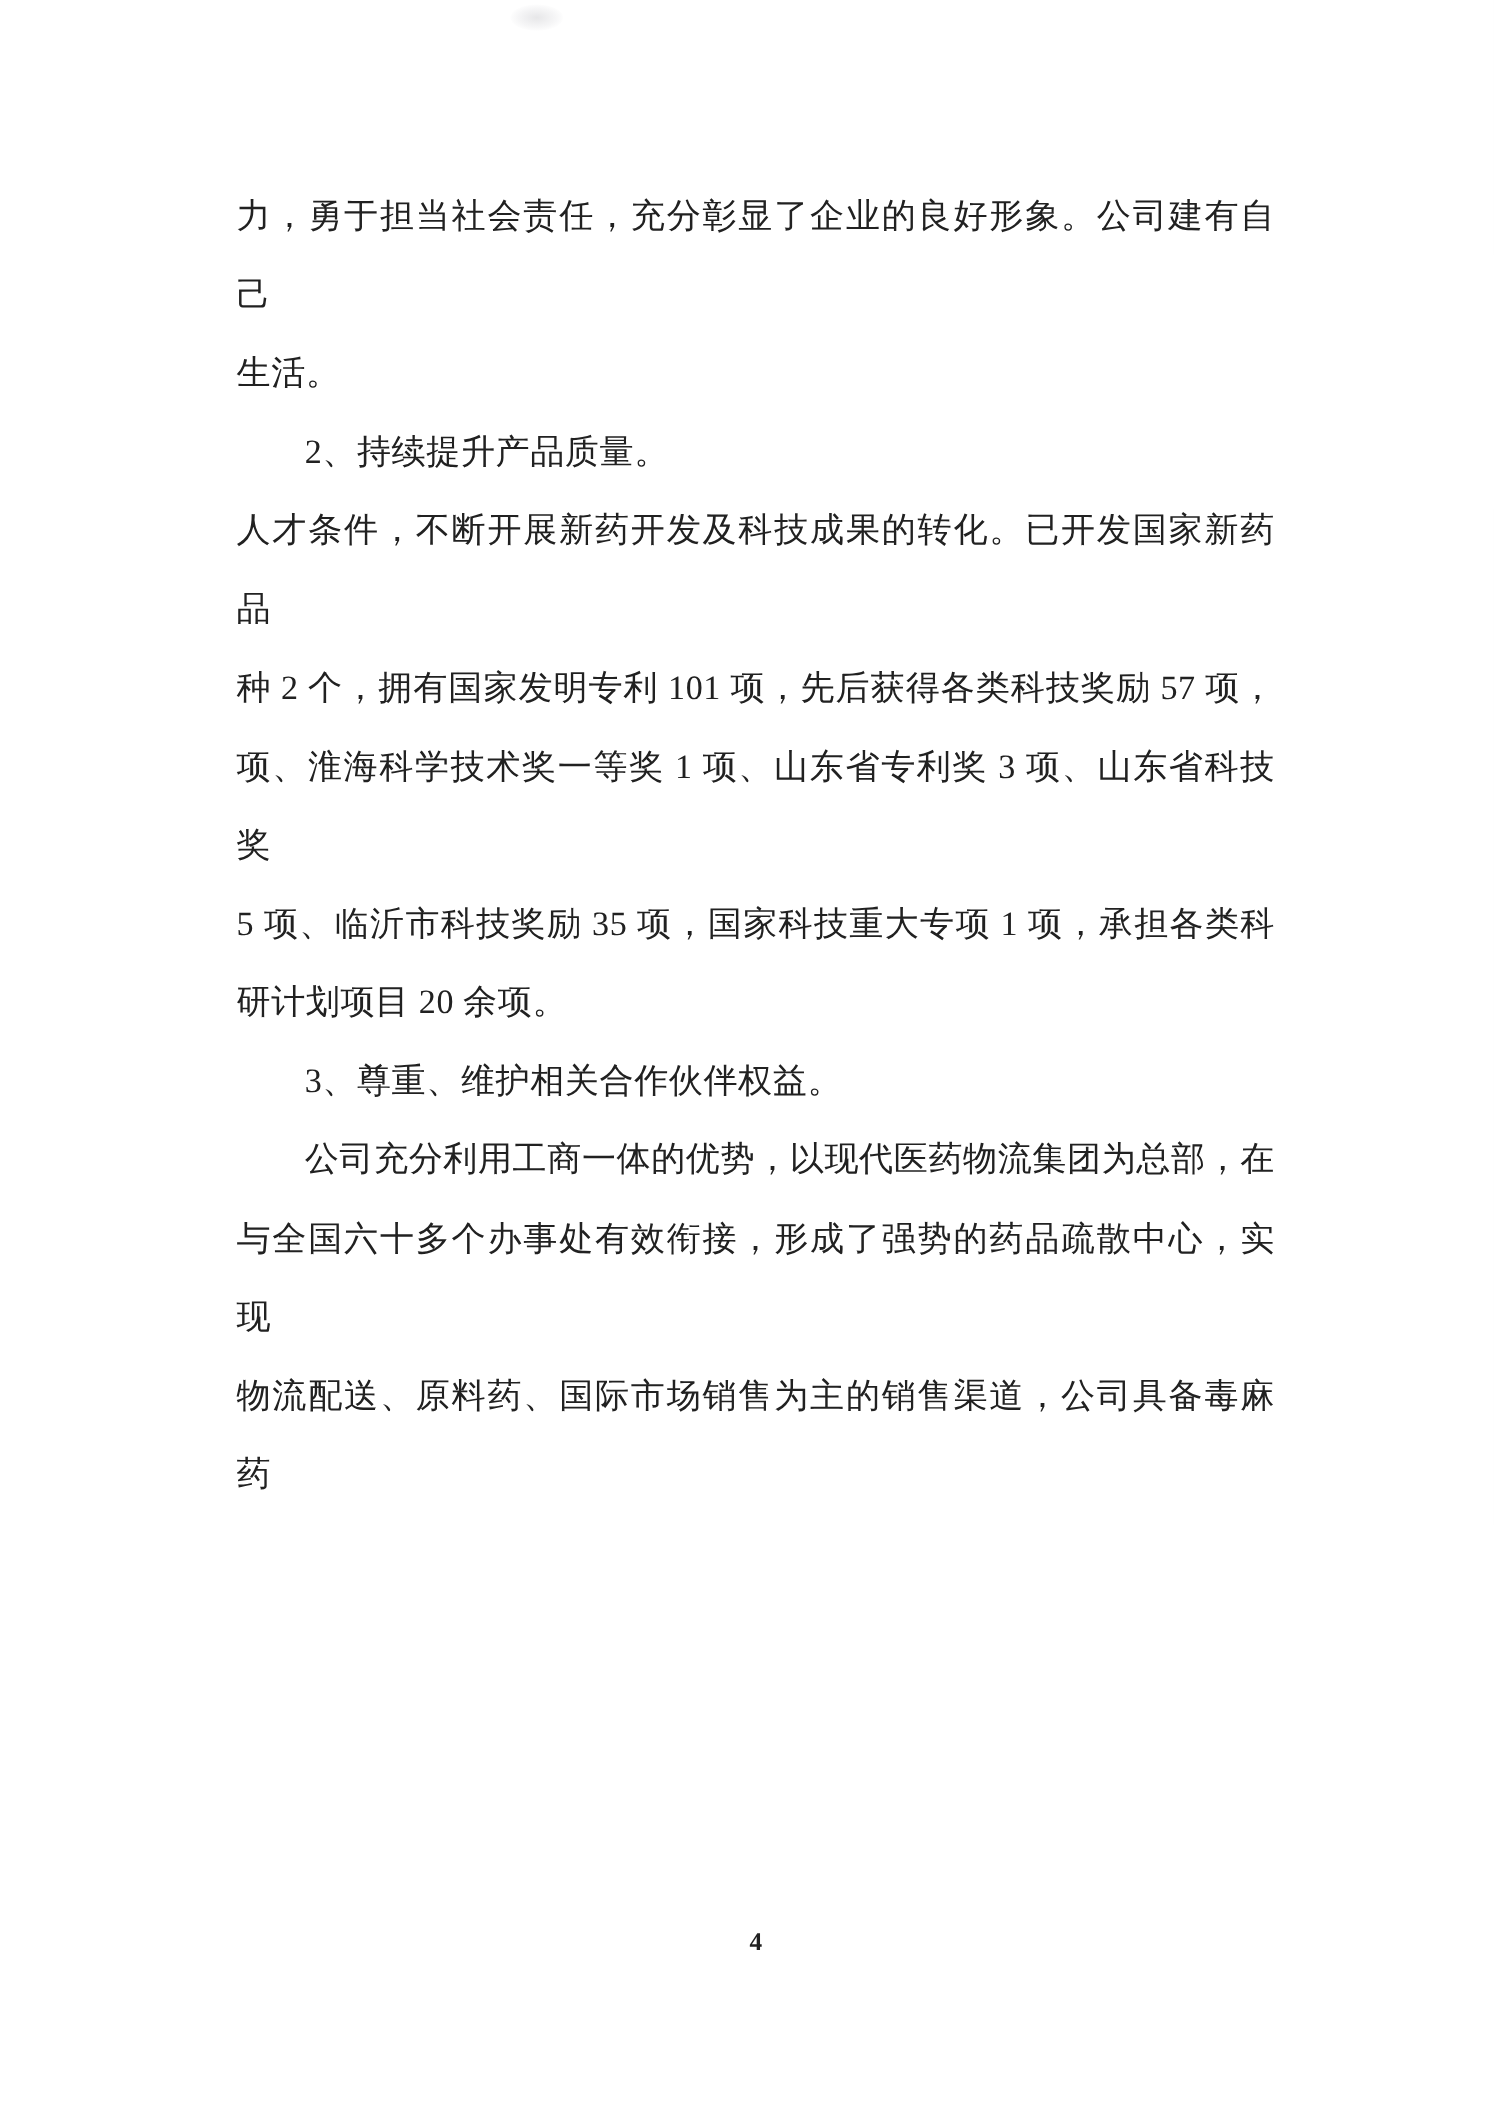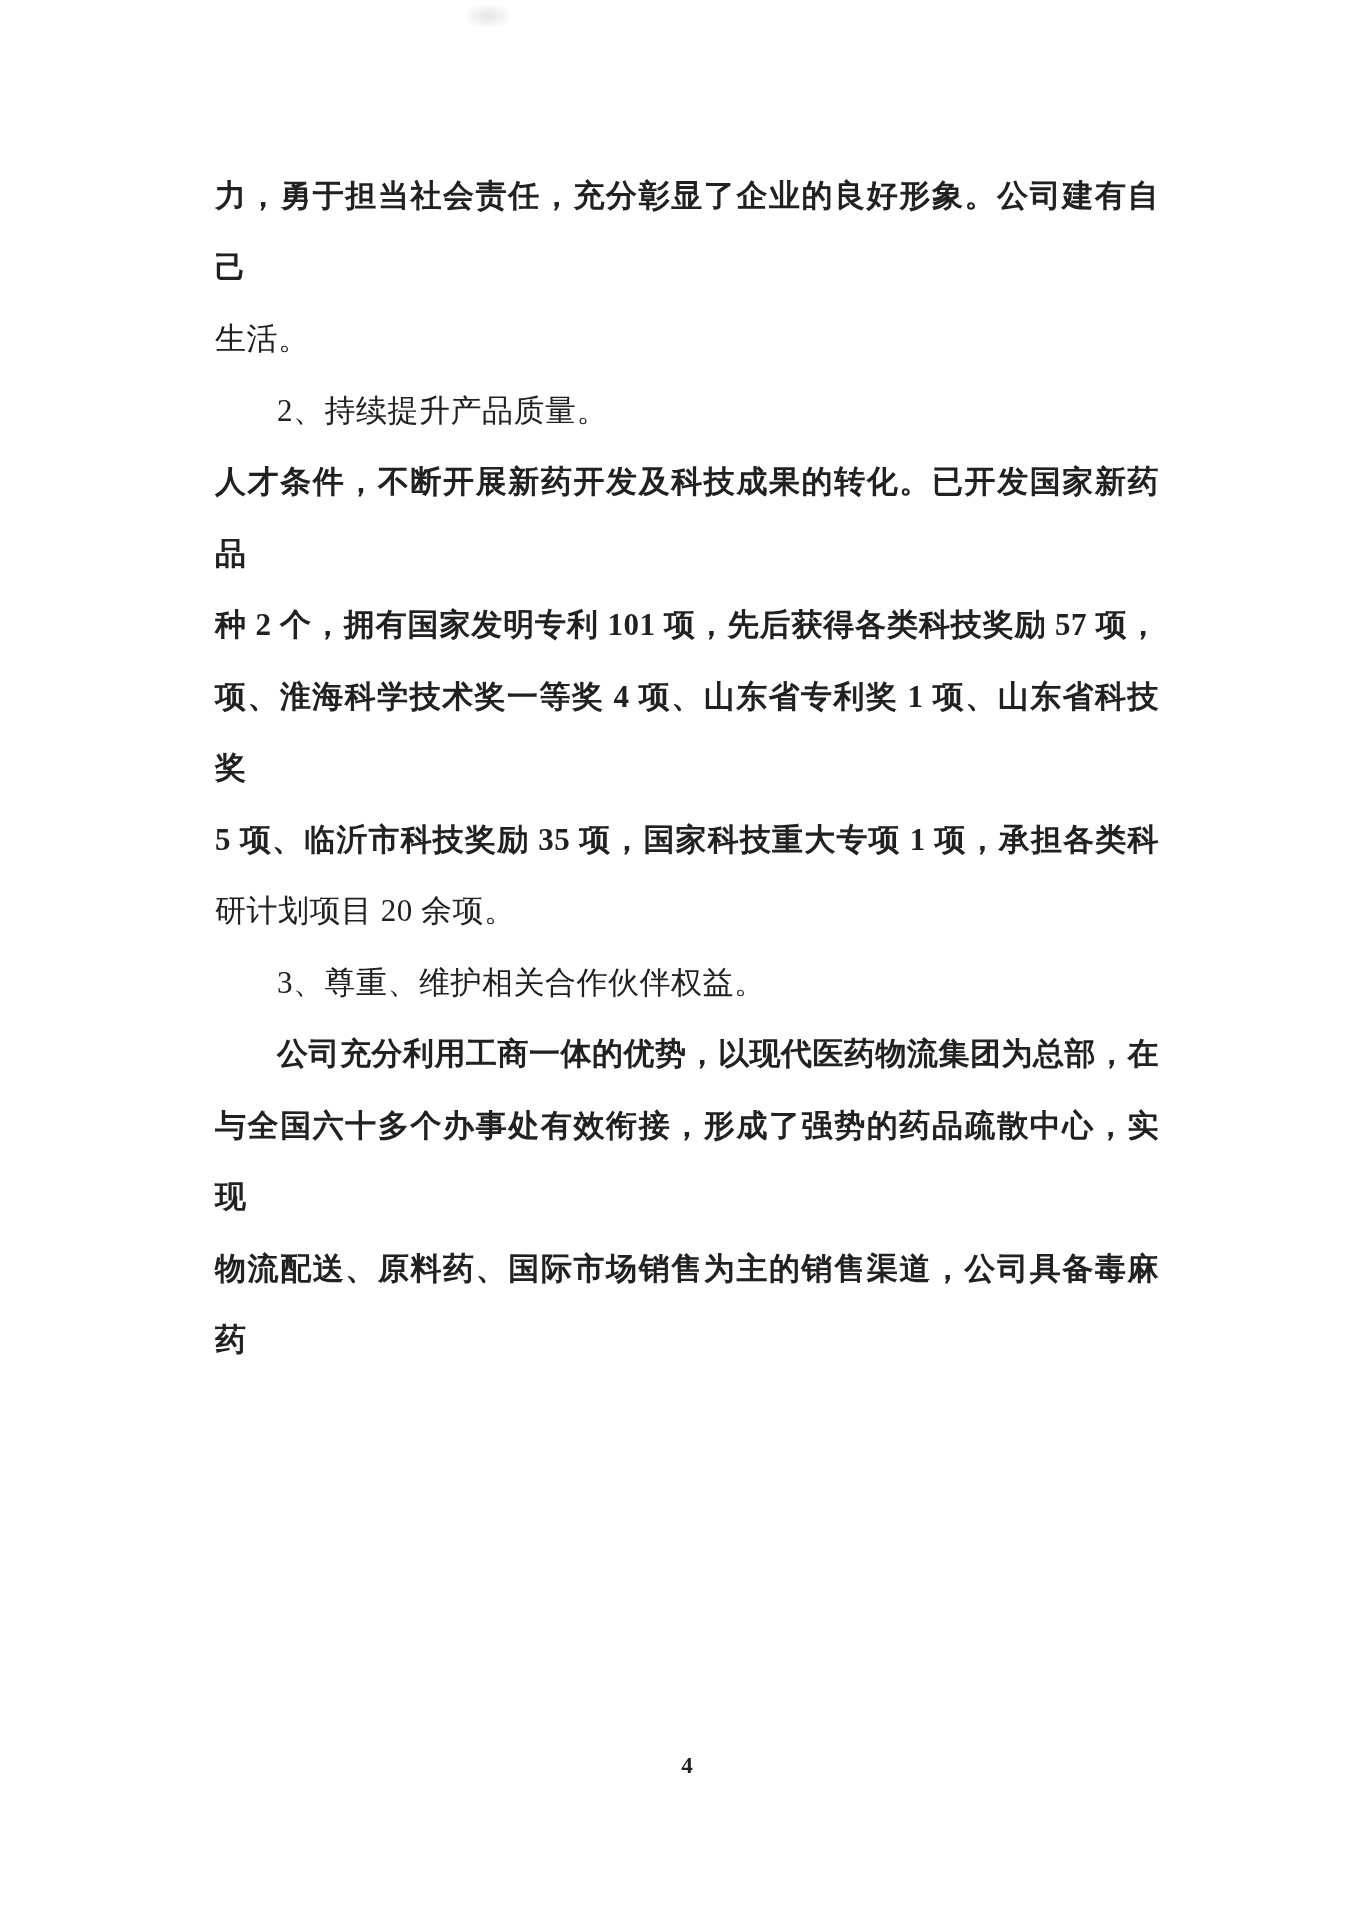--- a/index.html
+++ b/index.html
@@ -41,21 +41,20 @@
     color: var(--fg, #212121);
     letter-spacing: 0.5px;
   }
   .line {
     min-height: 71.5px;
     white-space: normal;
   }
   .line.fill {
     text-align: justify;
     text-align-last: justify;
-    font-weight: bold;
   }
   .line.indent {
     text-indent: 62px;
   }
   .page-number {
     position: absolute;
     left: 215px;
     top: 1750px;
     width: 944px;
     text-align: center;
@@ -69,21 +68,21 @@
 <body>
 
 <div class="page">
   <div class="scan-smudge"></div>
   <div class="doc-body" id="doc-body">
       <div class="line fill">力，勇于担当社会责任，充分彰显了企业的良好形象。公司建有自己</div>
       <div class="line">生活。</div>
       <div class="line indent">2、持续提升产品质量。</div>
       <div class="line fill">人才条件，不断开展新药开发及科技成果的转化。已开发国家新药品</div>
       <div class="line fill">种 2 个，拥有国家发明专利 101 项，先后获得各类科技奖励 57 项，</div>
-      <div class="line fill">项、淮海科学技术奖一等奖 4 项、山东省专利奖 1 项、山东省科技奖</div>
+      <div class="line fill">项、淮海科学技术奖一等奖 1 项、山东省专利奖 3 项、山东省科技奖</div>
       <div class="line fill">5 项、临沂市科技奖励 35 项，国家科技重大专项 1 项，承担各类科</div>
       <div class="line">研计划项目 20 余项。</div>
       <div class="line indent">3、尊重、维护相关合作伙伴权益。</div>
       <div class="line indent fill">公司充分利用工商一体的优势，以现代医药物流集团为总部，在</div>
       <div class="line fill">与全国六十多个办事处有效衔接，形成了强势的药品疏散中心，实现</div>
       <div class="line fill">物流配送、原料药、国际市场销售为主的销售渠道，公司具备毒麻药</div>
     </div>
   <div class="page-number">4</div>
 </div>
 

